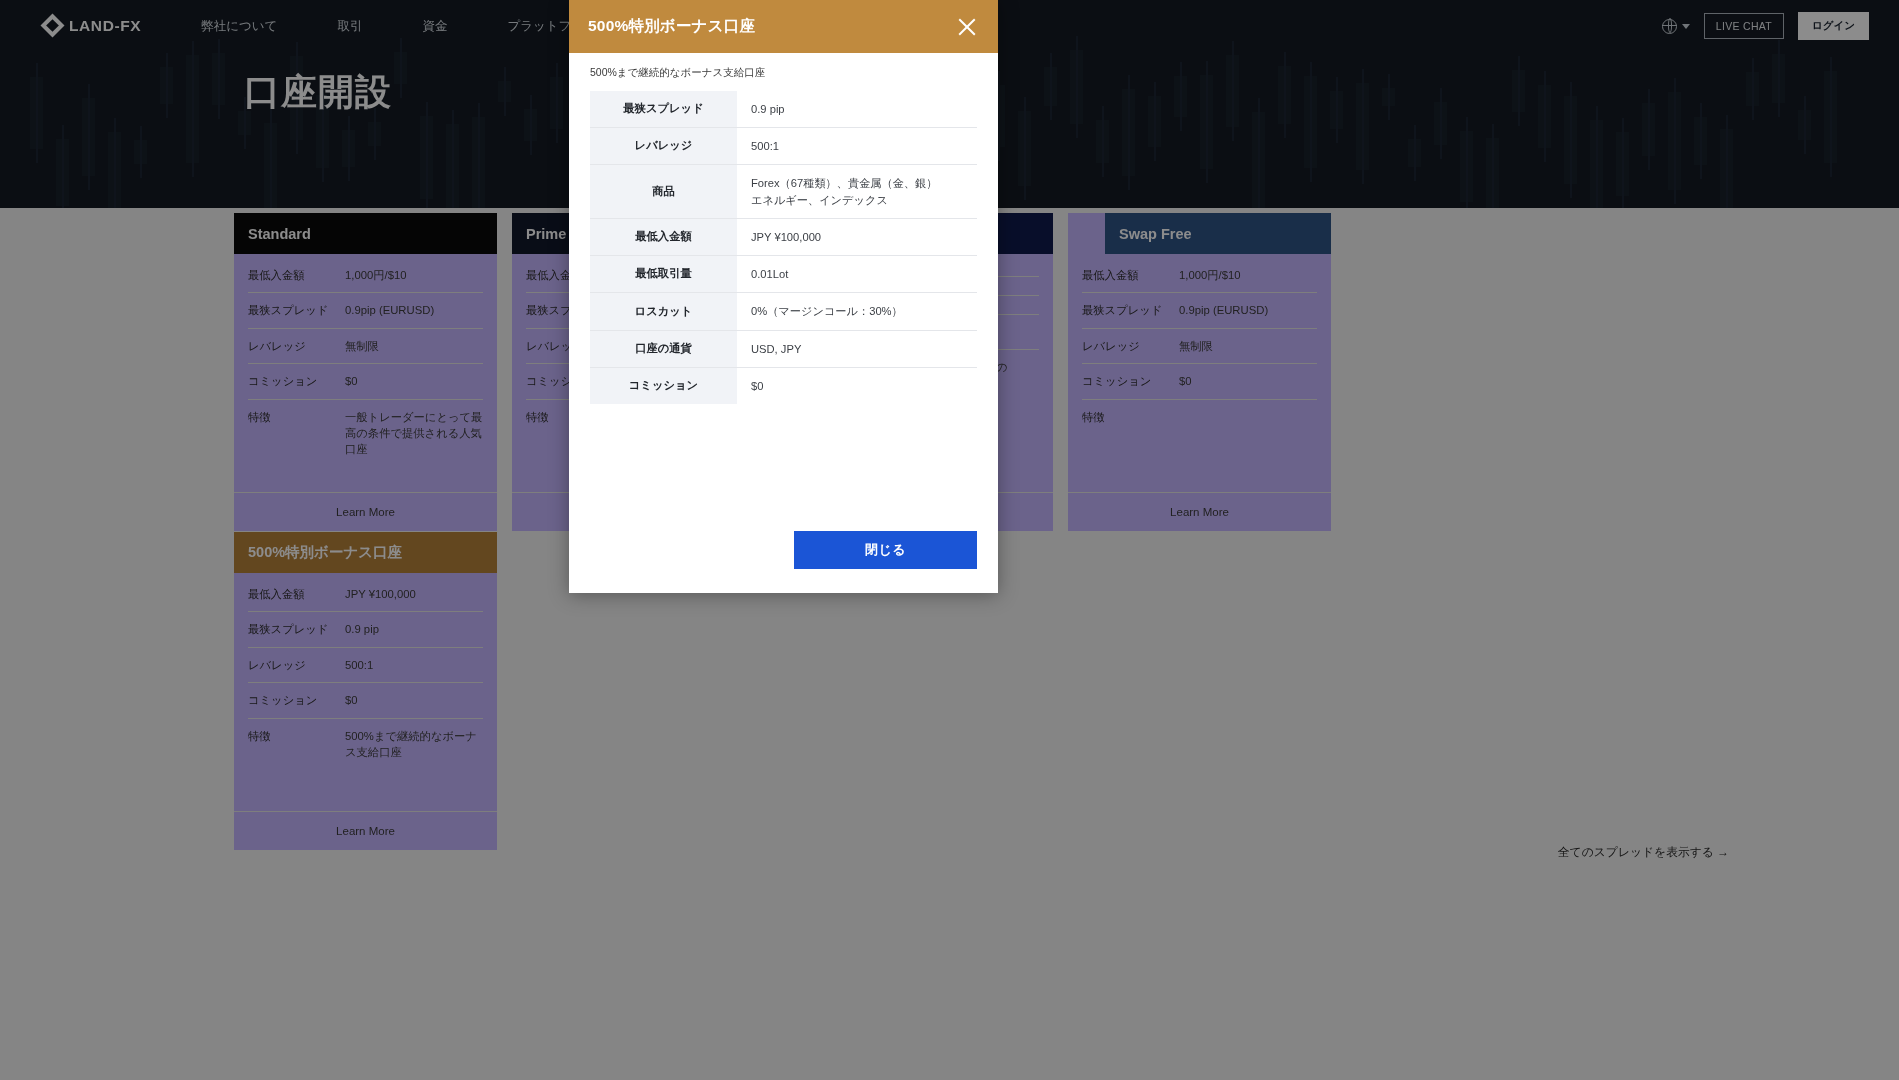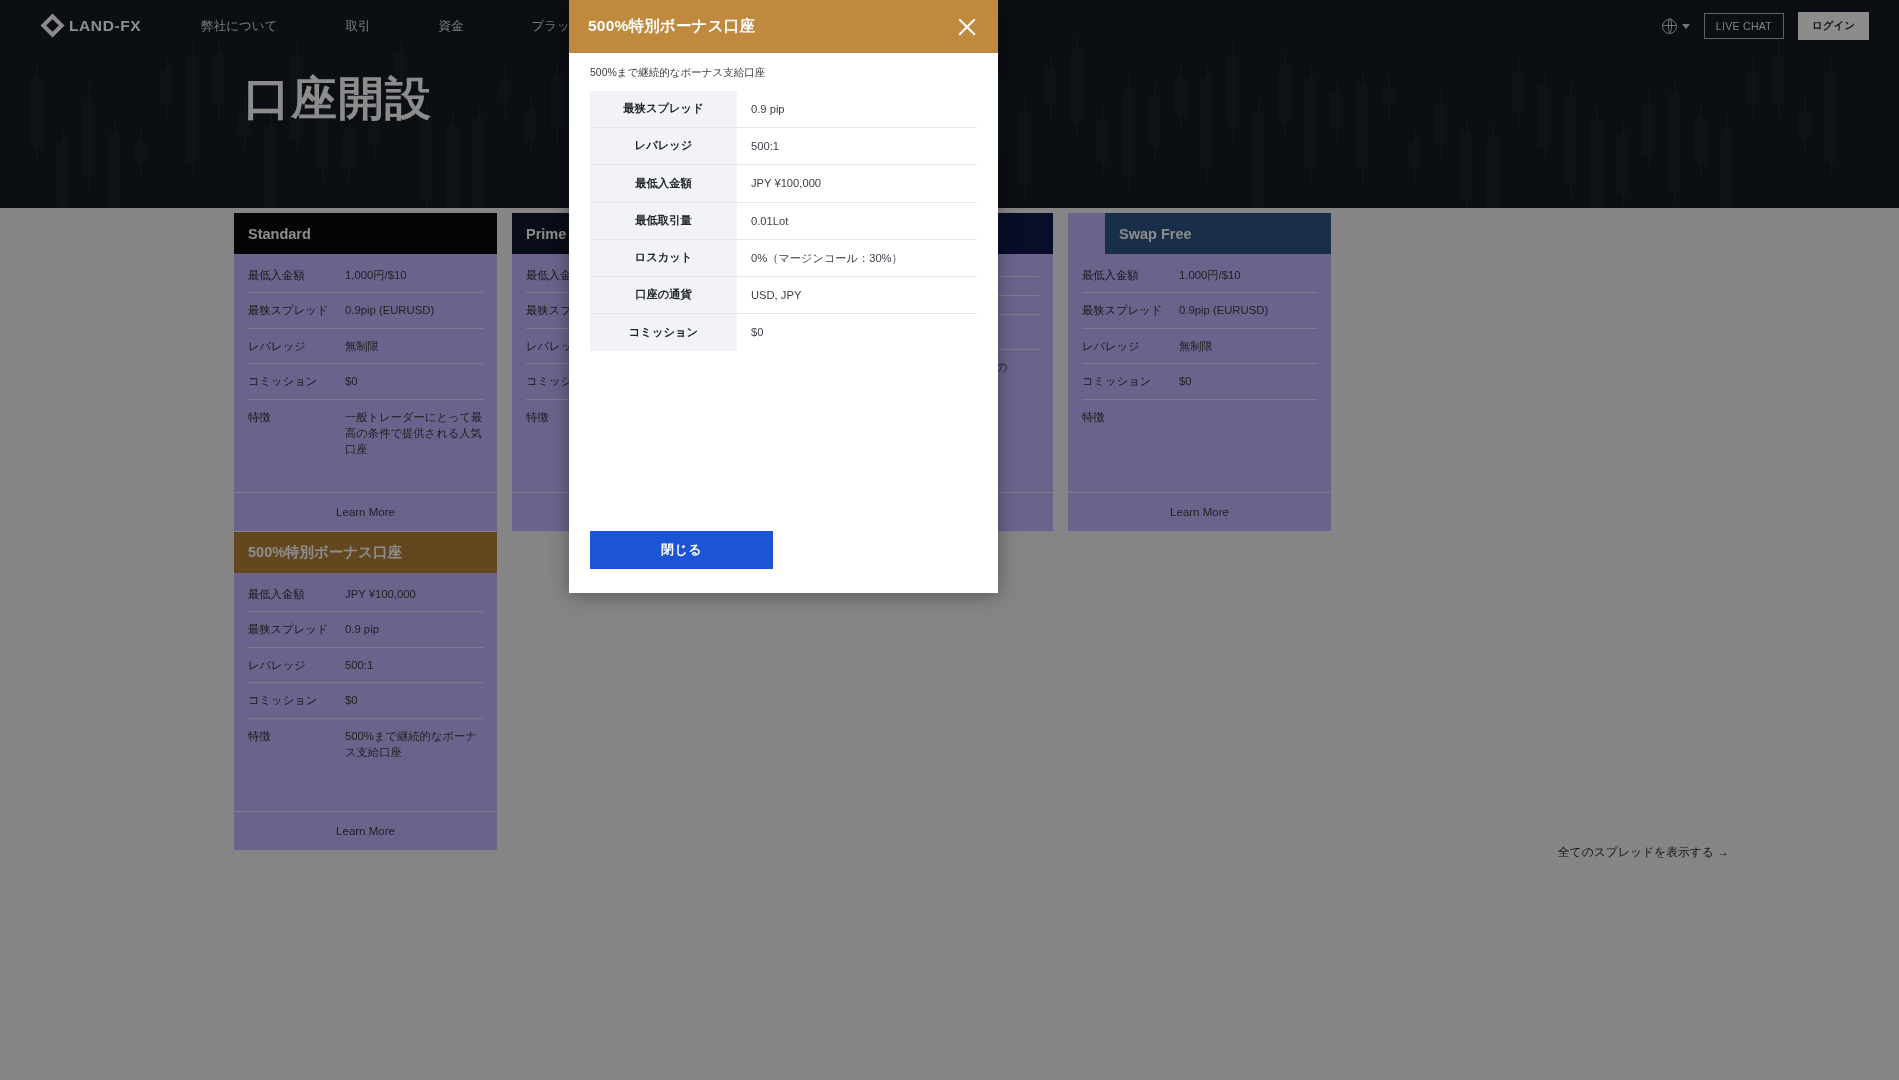--- a/index.html
+++ b/index.html
@@ -48,21 +48,21 @@
     position: relative;
   }
   .brand-diamond::after {
     content:""; position:absolute; top:4px; left:4px;
     width: 9px; height: 9px; background:#141b24;
   }
   .brand-text {
     color: #ffffff; font-size: 15.5px; font-weight: bold;
     letter-spacing: .6px;
   }
-  .nav-items { display: flex; align-items: center; gap: 16px; }
+  .nav-items { display: flex; align-items: center; gap: 8px; }
   .nav-item {
     color: #d8dde3; font-size: 12.5px;
     padding: 0 26px; cursor: pointer; white-space: nowrap;
   }
   .topnav-right {
     margin-left: auto; display: flex; align-items: center; gap: 14px;
     padding-right: 12px;
   }
   .globe-wrap { display:flex; align-items:center; gap:5px; cursor:pointer; }
   .globe {
@@ -88,21 +88,21 @@
     font-size: 10.5px; padding: 6px 11px; cursor: pointer;
     background: transparent; letter-spacing: .3px;
   }
   .btn-login {
     background: #ffffff; color: #1b2430;
     border: 1px solid #ffffff;
     font-size: 10.5px; padding: 6px 13px; cursor: pointer; font-weight: bold;
   }
   .hero-title {
     position: absolute; left: 244px; top: 68px;
-    color: #ffffff; font-size: 46px; font-weight: bold;
+    color: #ffffff; font-size: 36px; font-weight: bold;
     letter-spacing: 1px; z-index: 4;
   }
 
   
   .grid {
     position: absolute; top: 213px; left: 234px;
     width: 1101px;
     display: grid;
     grid-template-columns: repeat(4, 263px);
     gap: 15px;
@@ -204,21 +204,21 @@
   }
   .spec-table td {
     background: #ffffff;
     font-size: 11.2px; color: #3b3f45;
     padding: 10px 6px 10px 14px;
     line-height: 1.45;
     vertical-align: middle;
   }
   .modal-foot {
     padding: 14px 21px 24px 21px;
-    display: flex; justify-content: flex-start;
+    display: flex; justify-content: flex-end;
   }
   .btn-close-modal {
     background: #1b55d6;
     color: #ffffff; font-size: 13px; font-weight: bold;
     width: 183px; height: 38px;
     border: none; cursor: pointer;
     letter-spacing: .5px;
   }
 </style>
 </head>
@@ -545,20 +545,24 @@
         <tbody id="spec-tbody">
             <tr>
               <th>最狭スプレッド</th>
               <td>0.9 pip</td>
             </tr>
             <tr>
               <th>レバレッジ</th>
               <td>500:1</td>
             </tr>
             <tr>
+              <th>商品</th>
+              <td>Forex（67種類）、貴金属（金、銀）<br>エネルギー、インデックス</td>
+            </tr>
+            <tr>
               <th>最低入金額</th>
               <td>JPY ¥100,000</td>
             </tr>
             <tr>
               <th>最低取引量</th>
               <td>0.01Lot</td>
             </tr>
             <tr>
               <th>ロスカット</th>
               <td>0%（マージンコール：30%）</td>

